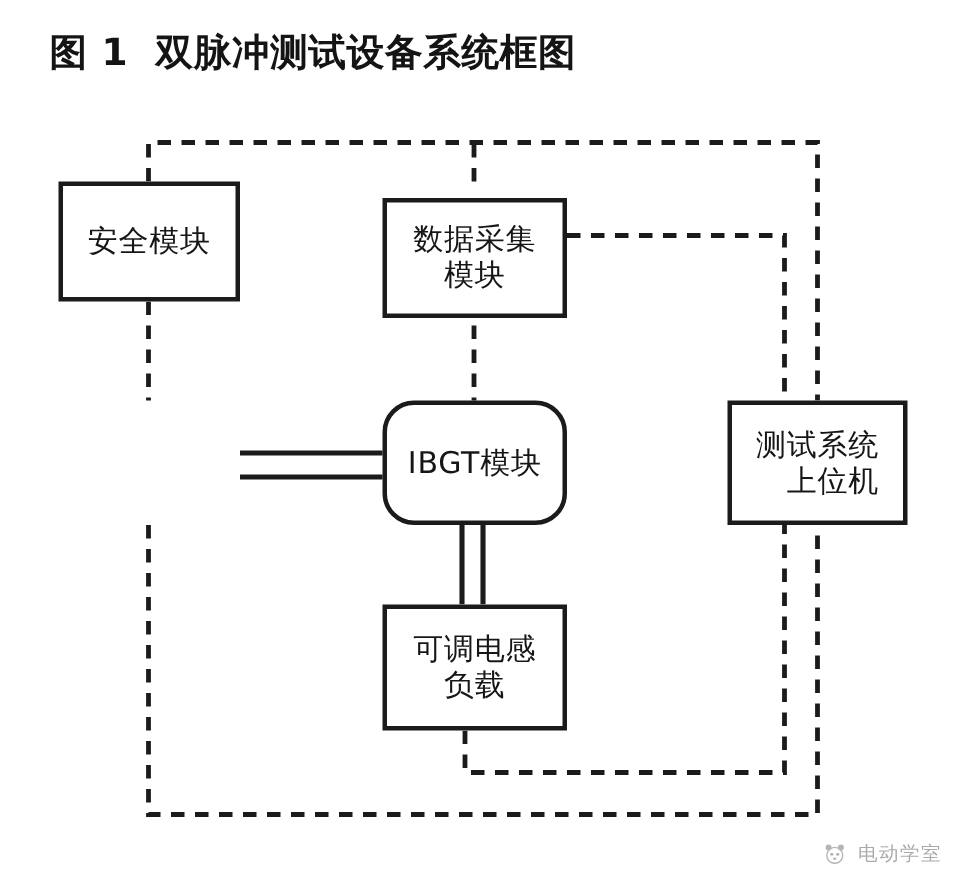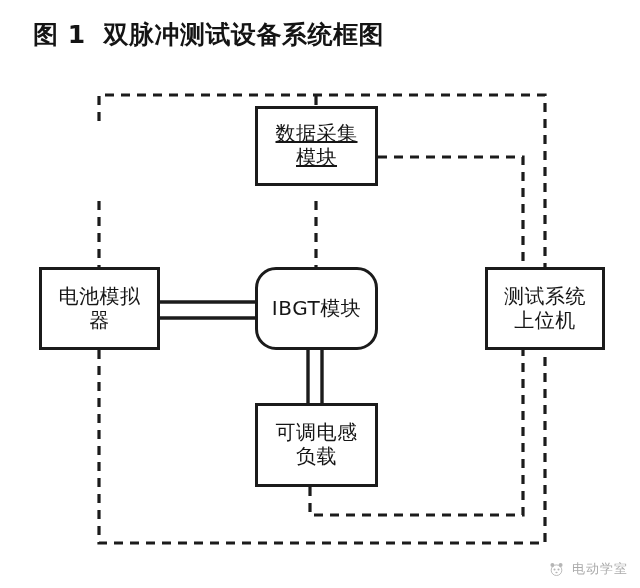--- a/index.html
+++ b/index.html
@@ -65,24 +65,24 @@
     letter-spacing: 0.5px;
     z-index: 3;
   }
   .block .block-label {
     display: block;
     padding: 0 4px;
     white-space: pre-line;
   }
 
   #block-safety        { left: 39px;  top: 121px; width: 121px; height: 80px; }
-  #block-dataacq       { left: 255px; top: 106px; width: 123px; height: 80px; text-decoration: underline; }
+  #block-dataacq       { left: 255px; top: 132px; width: 123px; height: 80px; }
   #block-battery       { left: 39px;  top: 267px; width: 121px; height: 83px; }
   #block-igbt          { left: 255px; top: 267px; width: 123px; height: 83px; border-radius: 21px; }
-  #block-host          { left: 485px; top: 267px; width: 120px; height: 83px; }
+  #block-host          { left: 485px; top: 267px; width: 120px; height: 83px; text-align: right; }
   #block-inductor      { left: 255px; top: 403px; width: 123px; height: 84px; text-align: center; }
 
   
   #watermark {
     position: absolute;
     right: 12px;
     bottom: 10px;
     display: flex;
     align-items: center;
     gap: 7px;
@@ -128,30 +128,29 @@
       <path d="M 310,487 L 310,515 L 523,515 L 523,350" stroke-dasharray="9 7"></path>
 
       <path d="M 160,302 L 255,302" stroke-width="3.4"></path>
       <path d="M 160,318 L 255,318" stroke-width="3.4"></path>
 
       <path d="M 308,350 L 308,403" stroke-width="3.4"></path>
       <path d="M 322,350 L 322,403" stroke-width="3.4"></path>
     </g>
   </svg>
 
+  <div class="block" id="block-safety">
+    <span class="block-label">安全模块</span>
+  </div>
 
   <div class="block" id="block-dataacq">
     <span class="block-label">数据采集
 模块</span>
   </div>
 
-  <div class="block" id="block-battery">
-    <span class="block-label">电池模拟
-器</span>
-  </div>
 
   <div class="block" id="block-igbt">
     <span class="block-label">IBGT模块</span>
   </div>
 
   <div class="block" id="block-host">
     <span class="block-label">测试系统
 上位机</span>
   </div>
 

